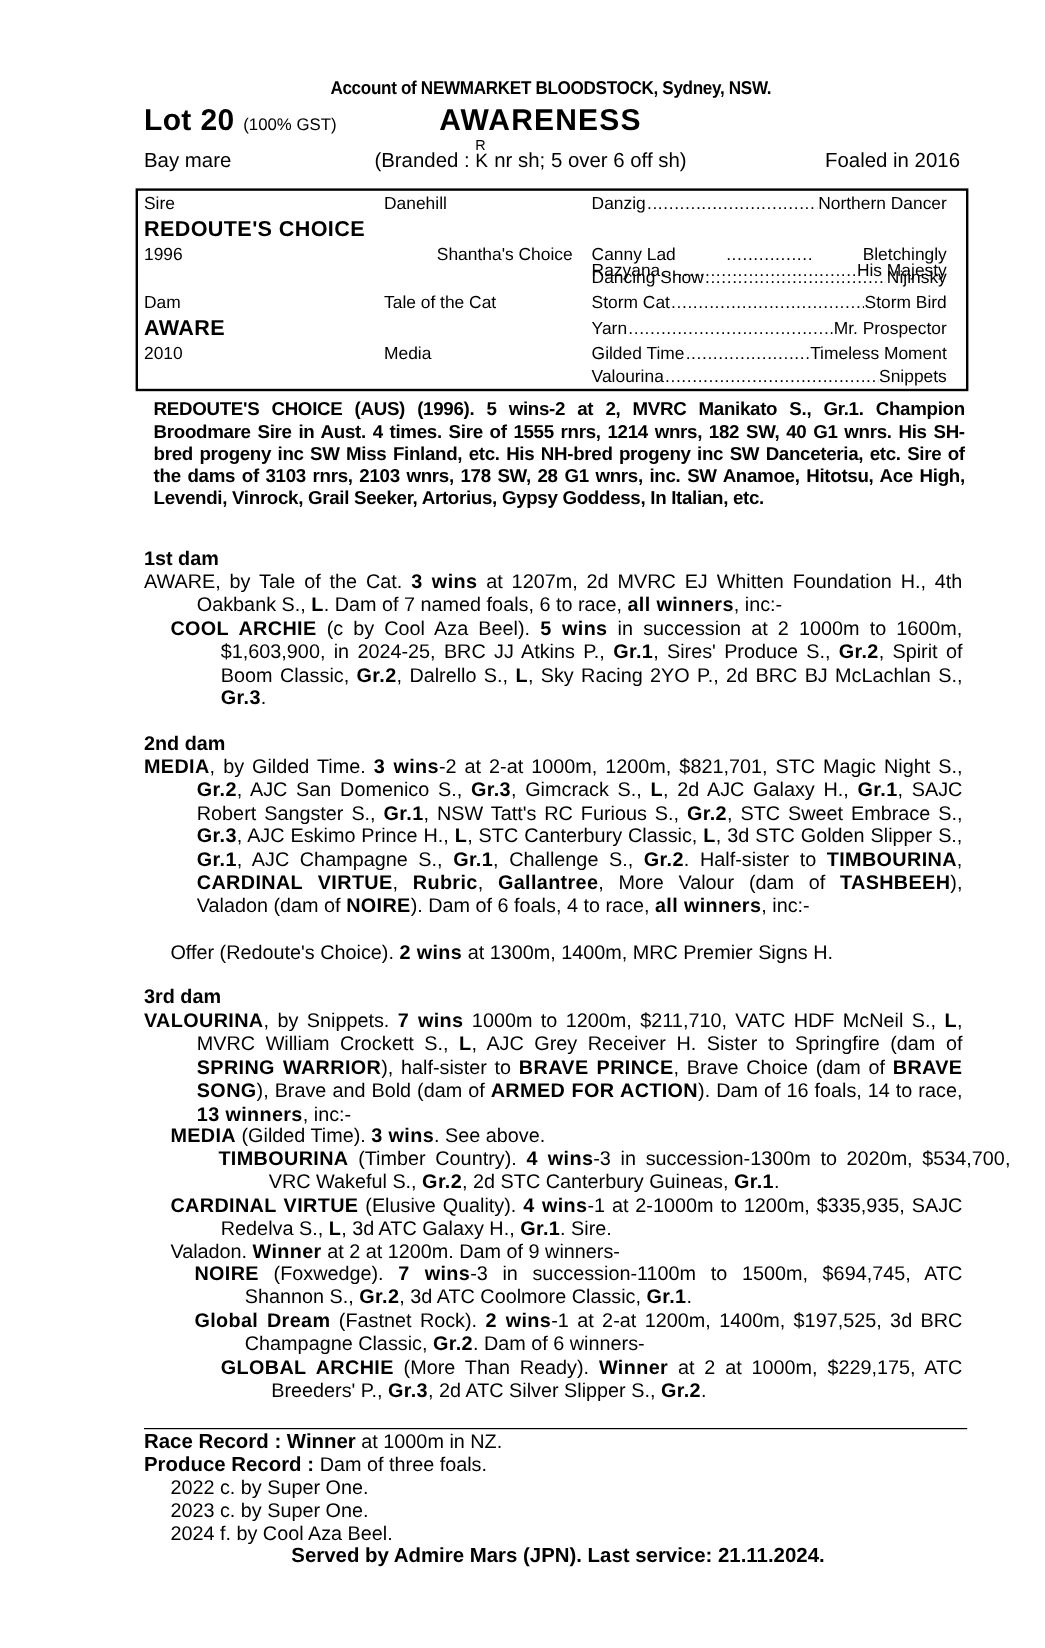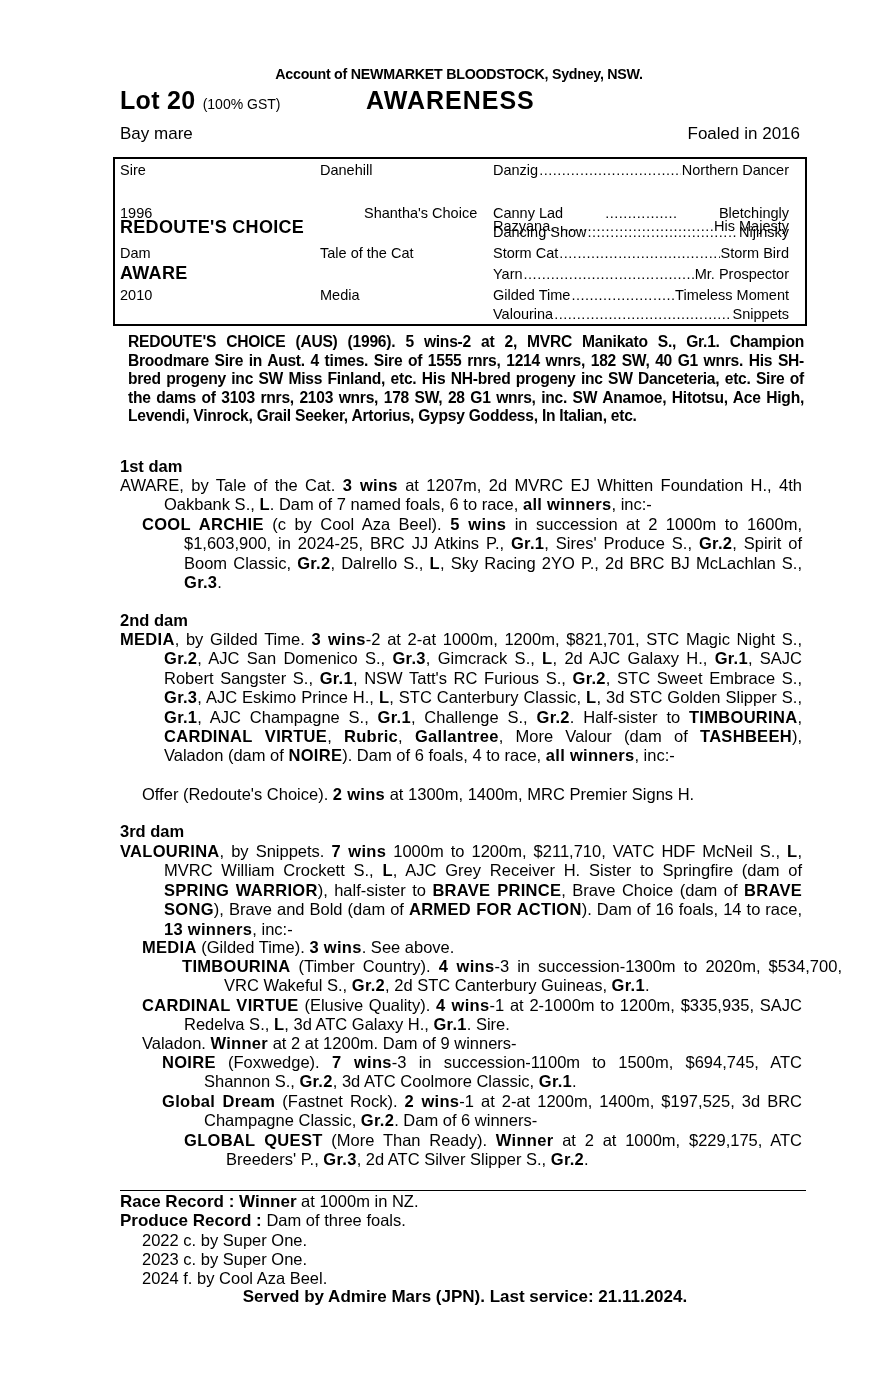--- a/index.html
+++ b/index.html
@@ -49,26 +49,27 @@
   <div class="account">Account of NEWMARKET BLOODSTOCK, Sydney, NSW.</div>
 
   <div class="lot">
     <span>Lot 20</span>
     <span class="gst">(100% GST)</span>
   </div>
   <div class="horse">AWARENESS</div>
 
   <div class="row3">
     <span class="sex">Bay mare</span>
+    <span class="brand"><span>(Branded : </span><span class="brandmark"><span class="r">R</span><span class="k">K</span></span><span> nr sh; 5 over 6 off sh)</span></span>
     <span class="foaled">Foaled in 2016</span>
   </div>
 
   <div class="pedigree">
     <span class="ped-cell" style="left:5px;top:3px;">Sire</span>
-    <span class="ped-cell ped-big" style="left:5px;top:22px;margin-top:36px;">REDOUTE'S CHOICE</span>
+    <span class="ped-cell ped-big" style="left:5px;top:22px;">REDOUTE'S CHOICE</span>
     <span class="ped-cell" style="left:5px;top:46px;">1996</span>
     <span class="ped-cell" style="left:205px;top:3px;">Danehill</span>
     <span class="ped-cell" style="left:205px;top:46px;margin-left:44px;">Shantha's Choice</span>
 
     <span class="ped-cell" style="left:5px;top:86px;">Dam</span>
     <span class="ped-cell ped-big" style="left:5px;top:104px;">AWARE</span>
     <span class="ped-cell" style="left:5px;top:128px;">2010</span>
     <span class="ped-cell" style="left:205px;top:86px;">Tale of the Cat</span>
     <span class="ped-cell" style="left:205px;top:128px;">Media</span>
 
@@ -125,21 +126,21 @@
   <div class="para hang1b" style="top:785px;"><span>Offer (Redoute's Choice). </span><b>2 wins</b><span> at 1300m, 1400m, MRC Premier Signs H.</span></div>
 
   <div class="sect-h" style="top:822px;">3rd dam</div>
   <div class="para hang0" style="top:842px;"><b>VALOURINA</b><span>, by Snippets. </span><b>7 wins</b><span> 1000m to 1200m, $211,710, VATC HDF McNeil S., </span><b>L</b><span>, MVRC William Crockett S., </span><b>L</b><span>, AJC Grey Receiver H. Sister to Springfire (dam of </span><b>SPRING WARRIOR</b><span>), half-sister to </span><b>BRAVE PRINCE</b><span>, Brave Choice (dam of </span><b>BRAVE SONG</b><span>), Brave and Bold (dam of </span><b>ARMED FOR ACTION</b><span>). Dam of 16 foals, 14 to race, </span><b>13 winners</b><span>, inc:-</span></div>
   <div class="para hang1" style="top:938px;"><b>MEDIA</b><span> (Gilded Time). </span><b>3 wins</b><span>. See above.</span></div>
   <div class="para hang1" style="top:957px;margin-left:40px;"><b>TIMBOURINA</b><span> (Timber Country). </span><b>4 wins</b><span>-3 in succession-1300m to 2020m, $534,700, VRC Wakeful S., </span><b>Gr.2</b><span>, 2d STC Canterbury Guineas, </span><b>Gr.1</b><span>.</span></div>
   <div class="para hang1" style="top:996px;"><b>CARDINAL VIRTUE</b><span> (Elusive Quality). </span><b>4 wins</b><span>-1 at 2-1000m to 1200m, $335,935, SAJC Redelva S., </span><b>L</b><span>, 3d ATC Galaxy H., </span><b>Gr.1</b><span>. Sire.</span></div>
   <div class="para hang1b" style="top:1034px;"><span>Valadon. </span><b>Winner</b><span> at 2 at 1200m. Dam of 9 winners-</span></div>
   <div class="para hang2" style="top:1053px;"><b>NOIRE</b><span> (Foxwedge). </span><b>7 wins</b><span>-3 in succession-1100m to 1500m, $694,745, ATC Shannon S., </span><b>Gr.2</b><span>, 3d ATC Coolmore Classic, </span><b>Gr.1</b><span>.</span></div>
   <div class="para hang2" style="top:1092px;"><b>Global Dream</b><span> (Fastnet Rock). </span><b>2 wins</b><span>-1 at 2-at 1200m, 1400m, $197,525, 3d BRC Champagne Classic, </span><b>Gr.2</b><span>. Dam of 6 winners-</span></div>
-  <div class="para hang3" style="top:1131px;"><b>GLOBAL QUEST</b><span> (More Than Ready). </span><b>Winner</b><span> at 2 at 1000m, $229,175, ATC Breeders' P., </span><b>Gr.3</b><span>, 2d ATC Silver Slipper S., </span><b>Gr.2</b><span>.</span></div>
+  <div class="para hang3" style="top:1131px;"><b>GLOBAL ARCHIE</b><span> (More Than Ready). </span><b>Winner</b><span> at 2 at 1000m, $229,175, ATC Breeders' P., </span><b>Gr.3</b><span>, 2d ATC Silver Slipper S., </span><b>Gr.2</b><span>.</span></div>
 
   <div class="rule"></div>
 
   <div class="rec" style="top:1192px;"><b>Race Record : </b><b>Winner</b><span> at 1000m in NZ.</span></div>
   <div class="rec" style="top:1211px;"><b>Produce Record : </b><span>Dam of three foals.</span></div>
   <div class="foal" style="top:1231px;">2022 c. by Super One.</div>
   <div class="foal" style="top:1250px;">2023 c. by Super One.</div>
   <div class="foal" style="top:1269px;">2024 f. by Cool Aza Beel.</div>
   <div class="served">Served by Admire Mars (JPN). Last service: 21.11.2024.</div>
 

